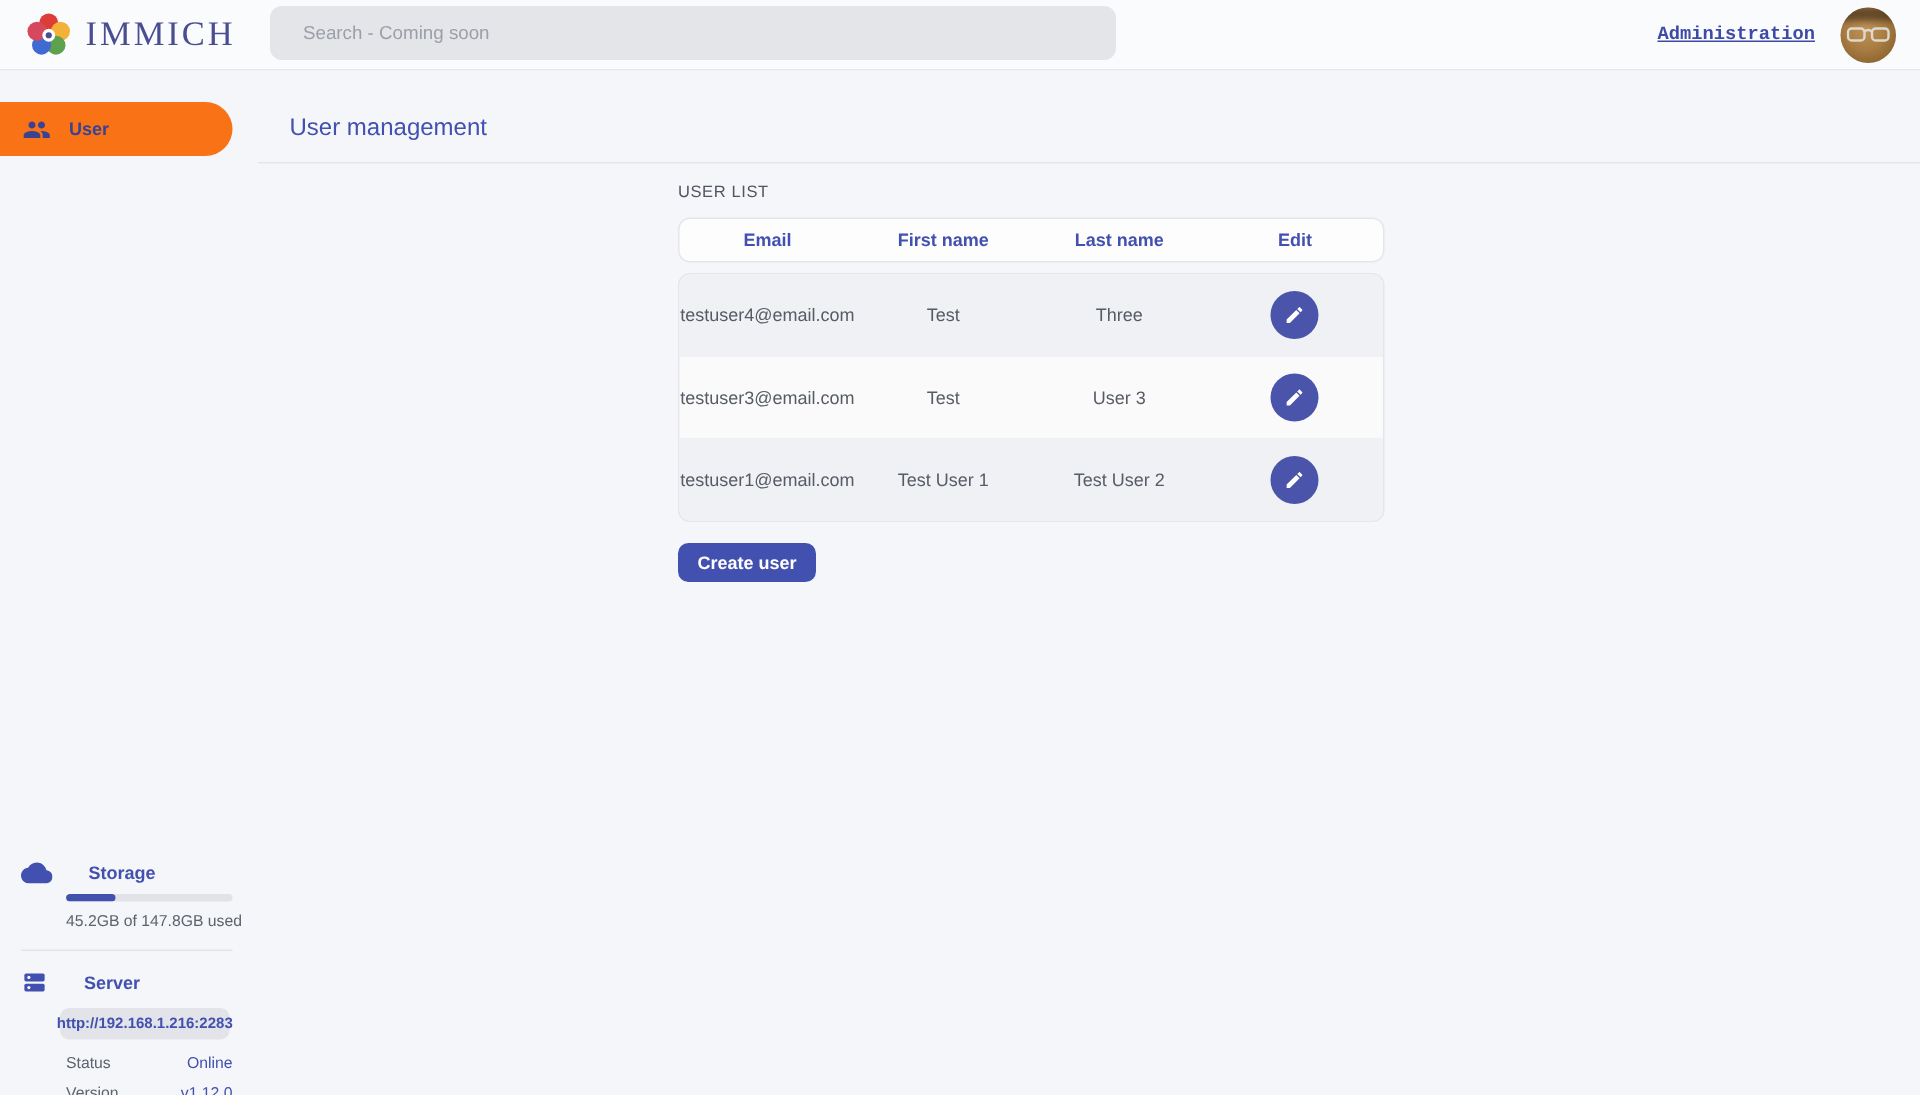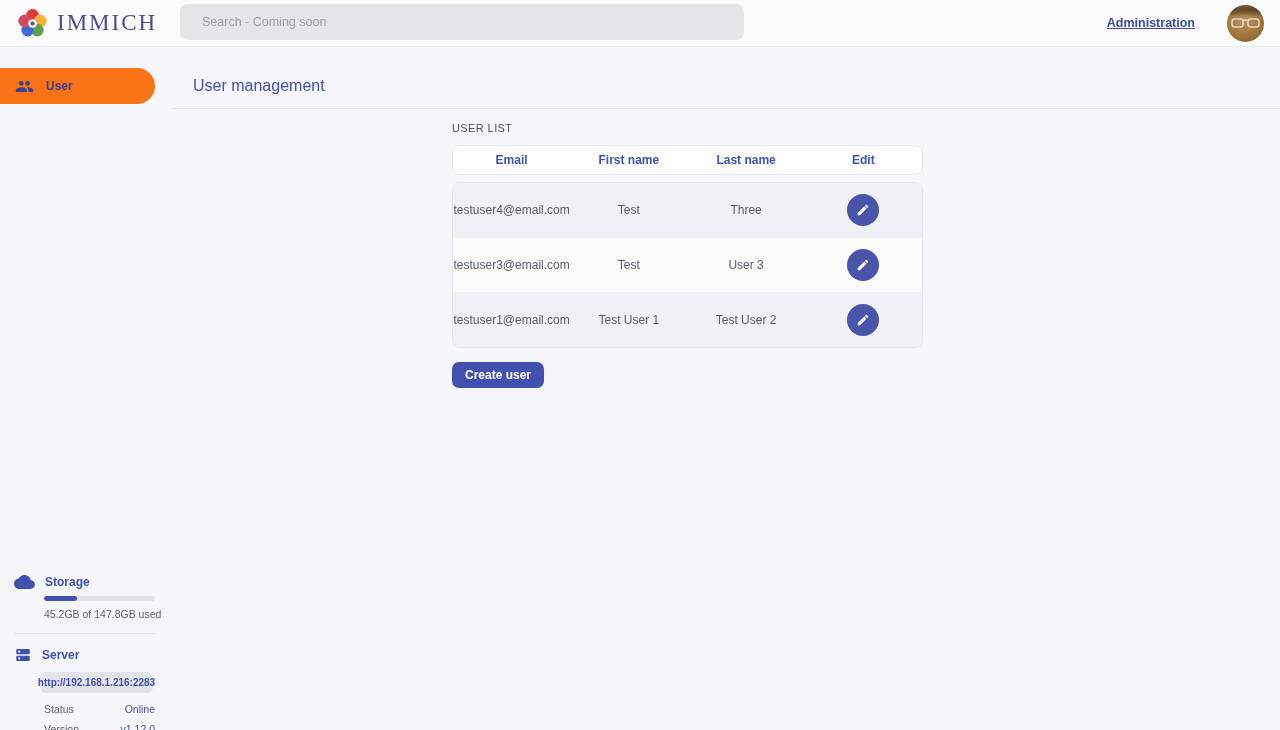--- a/index.html
+++ b/index.html
@@ -11,42 +11,42 @@
             display:flex; align-items:center; padding:0 16px; }
   .logo { display:flex; align-items:center; gap:8px; }
   .logo-mark { width:33px; height:33px; }
   .logo-text { font-family:"Liberation Serif", serif; font-size:23px; letter-spacing:2px;
                color:#4a4e91; font-weight:500; }
   .searchbar { position:absolute; left:180px; top:4px; width:564px; height:36px; }
   .searchbar input { width:100%; height:100%; border:none; outline:none; background:#e4e5e9;
                      border-radius:8px; padding:0 22px; font-size:12.5px; color:#6b7078;
                      font-family:"Liberation Sans", sans-serif; }
   .searchbar input::placeholder { color:#9b9fa8; }
-  .topbar-right { margin-left:auto; display:flex; align-items:center; gap:32px; }
+  .topbar-right { margin-left:auto; display:flex; align-items:center; gap:17px;font-family:Liberation Mono, monospace; }
   .admin-link { font-size:12.5px; font-weight:bold; color:#3e4aa8; text-decoration:underline; cursor:pointer; }
   .avatar { width:37px; height:37px; border-radius:50%; overflow:hidden; position:relative;
             background:radial-gradient(circle at 45% 40%, #c09155 0%, #a87c42 45%, #7b5526 100%); }
   .avatar::before { content:""; position:absolute; top:0; left:0; right:0; height:9px;
                     background:rgba(40,30,20,.55); filter:blur(2px); }
   .avatar svg { position:absolute; left:4px; top:11px; }
 
   
   .bodywrap { display:flex; height:683px; }
   .sidebar { position:relative; width:172px; flex:0 0 172px; }
   .main { flex:1; min-width:0; }
 
   
   .nav-pill { margin-top:21px; width:155px; height:36px; background:#f97316;
               border-radius:0 18px 18px 0; display:flex; align-items:center; gap:12px;
               padding-left:15px; cursor:pointer; }
   .nav-pill .label { font-size:12px; font-weight:600; color:#3b4390; }
 
   
   .sidebar-bottom { position:absolute; top:527px; left:0; width:172px; }
-  .sb-head { display:flex; align-items:center; gap:10px; padding-left:14px;text-align:center; }
+  .sb-head { display:flex; align-items:center; gap:24px; padding-left:14px;text-align:center; }
   .sb-title { font-size:12px; font-weight:bold; color:#4250af; }
   .track { margin:7px 17px 0 44px; height:5px; border-radius:3px; background:#e2e3e7; overflow:hidden; }
   .fill { height:100%; border-radius:3px; background:#4250af; }
   .sb-caption { margin:7px 0 0 44px; font-size:10.5px; color:#5d636e; }
   .sb-divider { margin:13px 17px 0 14px; border-top:1px solid #e3e4e9; }
   .server-head { margin-top:12px; }
   .url-pill { margin:8px 4px 0 40px; width:113px; height:21px; background:#e3e4ea; border-radius:6px;
               display:flex; align-items:center; justify-content:center; }
   .url-pill span { font-size:10px; font-weight:bold; color:#4250af; }
   .kv { margin:0 17px 0 44px; display:flex; justify-content:space-between; align-items:center; }

